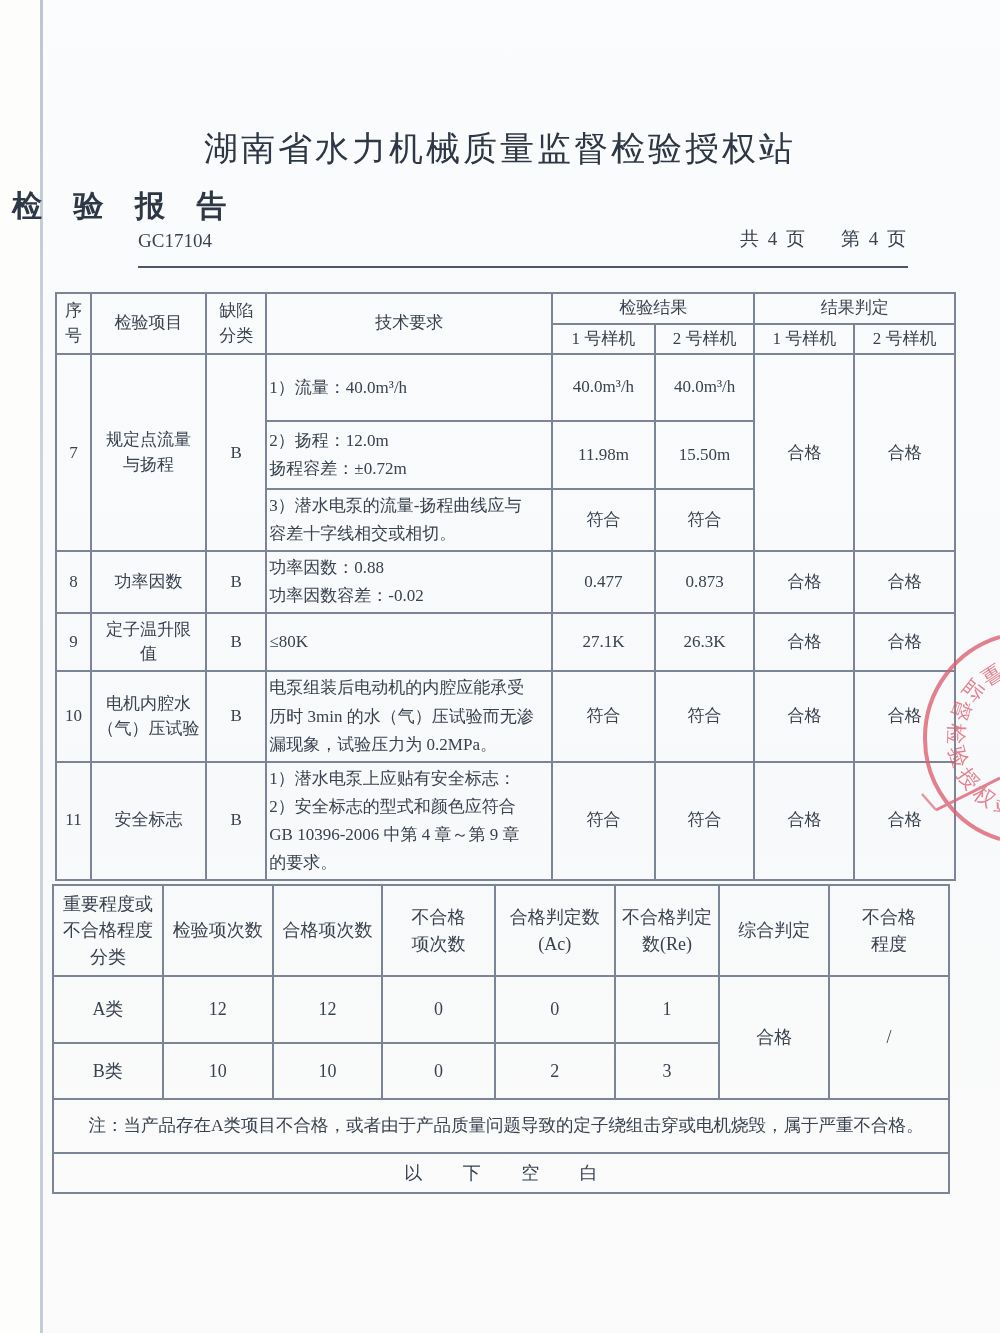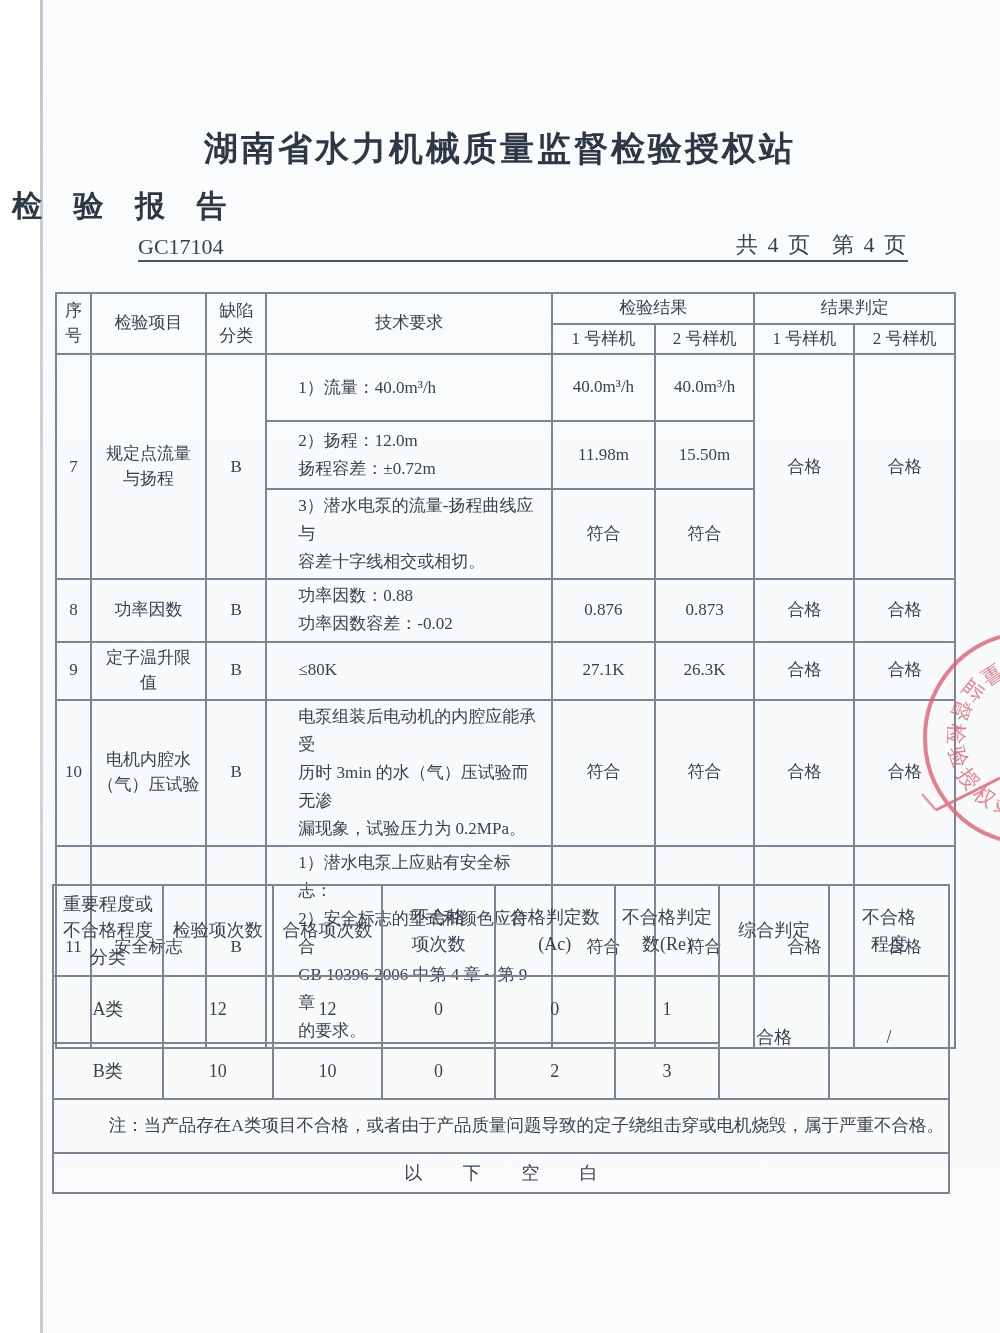--- a/index.html
+++ b/index.html
@@ -18,52 +18,52 @@
     background:linear-gradient(180deg,#aeb9c6,#c3ccd6 40%,#b6c0cc);
     opacity:.8;
   }
   .scan-margin {
     position:absolute; left:0; top:0; width:40px; height:1333px;
     background:#fdfdfc;
   }
 
   .org-title {
     position:absolute; left:0; top:126px; width:100%;
-    text-align:center; font-size:34px; font-weight:bold;
+    text-align:center; font-size:34px; font-weight:normal;
     letter-spacing:3px; color:#2e3745;
   }
   .doc-title {
     position:absolute; left:0; top:186px; width:100%;
     text-align:left; font-size:30px; font-weight:bold;
     letter-spacing:12px; color:#2e3745; text-indent:12px;
   }
   .ref-line {
-    position:absolute; left:138px; top:230px; width:770px; height:32px;
+    position:absolute; left:138px; top:236px; width:770px; height:32px;
     border-bottom:2px solid #4c5666;
     display:flex; justify-content:space-between; align-items:flex-end;
-    padding-bottom:0; font-size:22px; color:#39424f;
-  }
-  .ref-line .pages { display:flex; gap:20px; letter-spacing:2px; }
+    padding-bottom:14px; font-size:19px; color:#39424f;
+  }
+  .ref-line .pages { display:flex; gap:34px; letter-spacing:2px; }
 
   table { border-collapse:collapse; table-layout:fixed; }
   td, th {
     border:2px solid #7c8595;
     font-weight:normal; font-size:17px; color:#39424f;
     text-align:center; vertical-align:middle;
     line-height:1.45; padding:2px 4px;
     background:transparent;
   }
   .pre { white-space:pre-line; }
-  .req { text-align:left; padding-left:31px; padding-right:8px; line-height:1.65;margin-left:40px; }
+  .req { text-align:left; padding-left:2px; padding-right:8px; line-height:1.65;margin-left:40px; }
 
   .t1 { position:absolute; left:55px; top:292px; width:901px; }
   .t1 thead td { font-size:17px; }
   .t2 { position:absolute; left:52px; top:884px; width:898px; }
   .t2 td { font-size:18px; }
-  .t2 .note-cell { text-align:right; padding-left:14px; font-size:17.5px; }
+  .t2 .note-cell { text-align:center; padding-left:14px; font-size:17.5px; }
   .t2 .blank-cell { letter-spacing:18px; text-indent:18px; font-size:18px;margin-top:9px; }
 
   .section-title {
     position:absolute; left:145px; top:845px;
     font-family:"Liberation Sans", sans-serif;
     font-size:25px; font-weight:bold; color:#3c4655; letter-spacing:3px;
   }
 
   .stamp {
     position:absolute; left:878px; top:608px; width:122px; height:252px;
@@ -140,21 +140,21 @@
 容差十字线相交或相切。</td>
         <td>符合</td>
         <td>符合</td>
       </tr>
       <tr style="height:53px">
         <td>8</td>
         <td>功率因数</td>
         <td>B</td>
         <td class="req pre">功率因数：0.88
 功率因数容差：-0.02</td>
-        <td>0.876</td>
+        <td>0.477</td>
         <td>0.873</td>
         <td>合格</td>
         <td>合格</td>
       </tr>
       <tr style="height:58px">
         <td>9</td>
         <td class="pre">定子温升限
 值</td>
         <td>B</td>
         <td class="req">≤80K</td>

